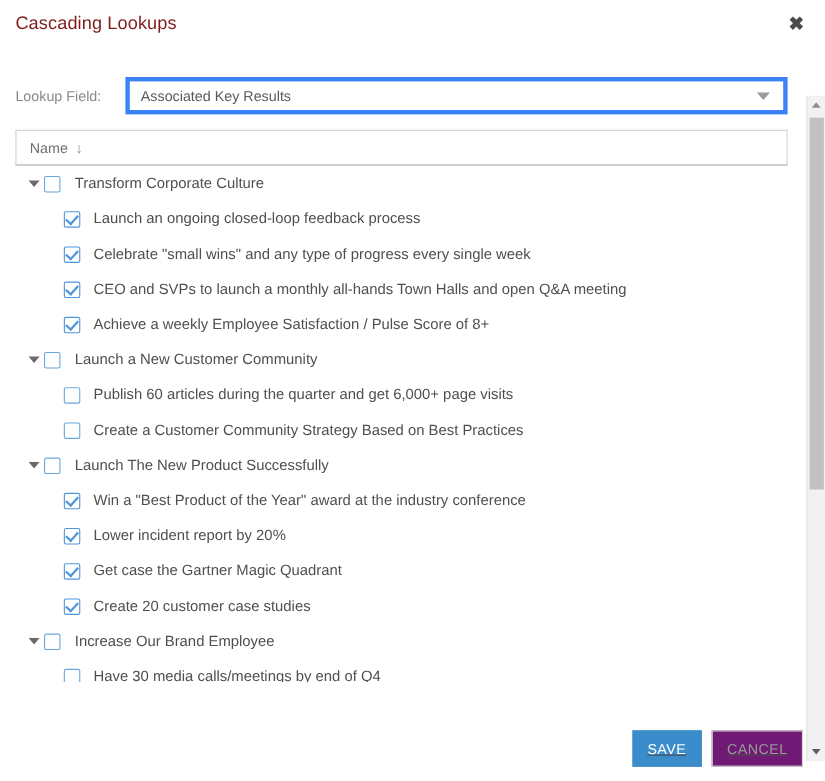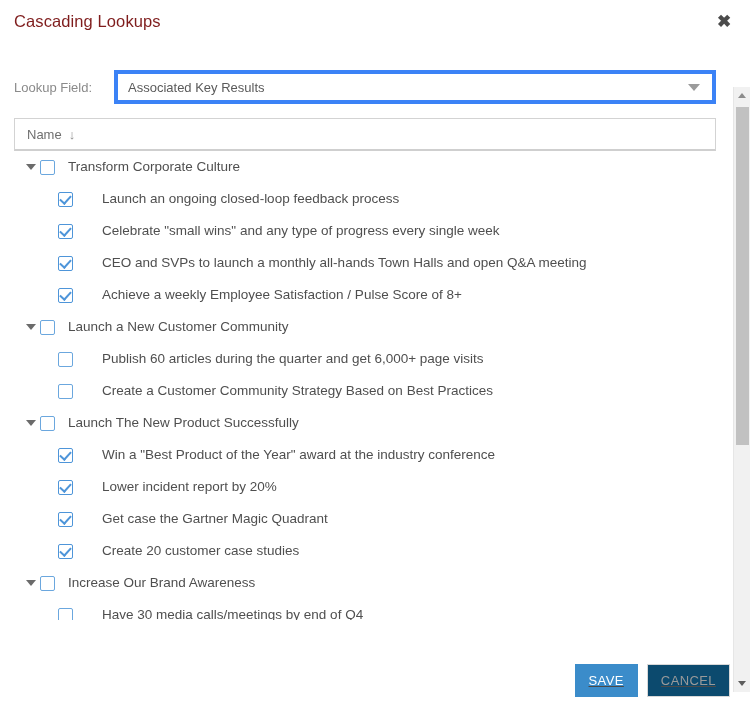--- a/index.html
+++ b/index.html
@@ -147,21 +147,21 @@
     position: relative;
     background: #fff;
   }
   .tree-row {
     height: 32px;
     display: flex;
     align-items: center;
     box-sizing: border-box;
   }
   .tree-row.group { padding-left: 8px; }
-  .tree-row.child { padding-left: 44px; gap: 17px; }
+  .tree-row.child { padding-left: 44px; }
 
   .expander {
     width: 18px;
     flex: 0 0 18px;
     display: flex;
     align-items: center;
     justify-content: center;
     cursor: pointer;
   }
   .expander i {
@@ -281,21 +281,21 @@
     cursor: pointer;
     border: 1px solid transparent;
     line-height: 1;
   }
   .btn-save {
     background: #3b8cca;
     color: #ffffff;
     border-color: #3b8cca;
   }
   .btn-cancel {
-    background: #0c4a6e;
+    background: #701a75;
     color: #9a9a9a;
     border-color: #d8d8d8;
   }
 </style>
 </head>
 <body>
 
 <div class="dialog">
 
   <div class="dlg-header">
@@ -381,21 +381,21 @@
           </div>
           <div class="tree-row child">
             <div class="cbx checked"></div>
             <div class="row-label">Create 20 customer case studies</div>
           </div>
           <div class="tree-row group">
             <div class="expander">
               <i></i>
             </div>
             <div class="cbx"></div>
-            <div class="row-label">Increase Our Brand Awareness</div>
+            <div class="row-label">Increase Our Brand Employee</div>
           </div>
           <div class="tree-row child">
             <div class="cbx"></div>
             <div class="row-label">Have 30 media calls/meetings by end of Q4</div>
           </div>
         </div>
     </div>
 
     <div class="vscroll">
       <div class="sb-btn up">

